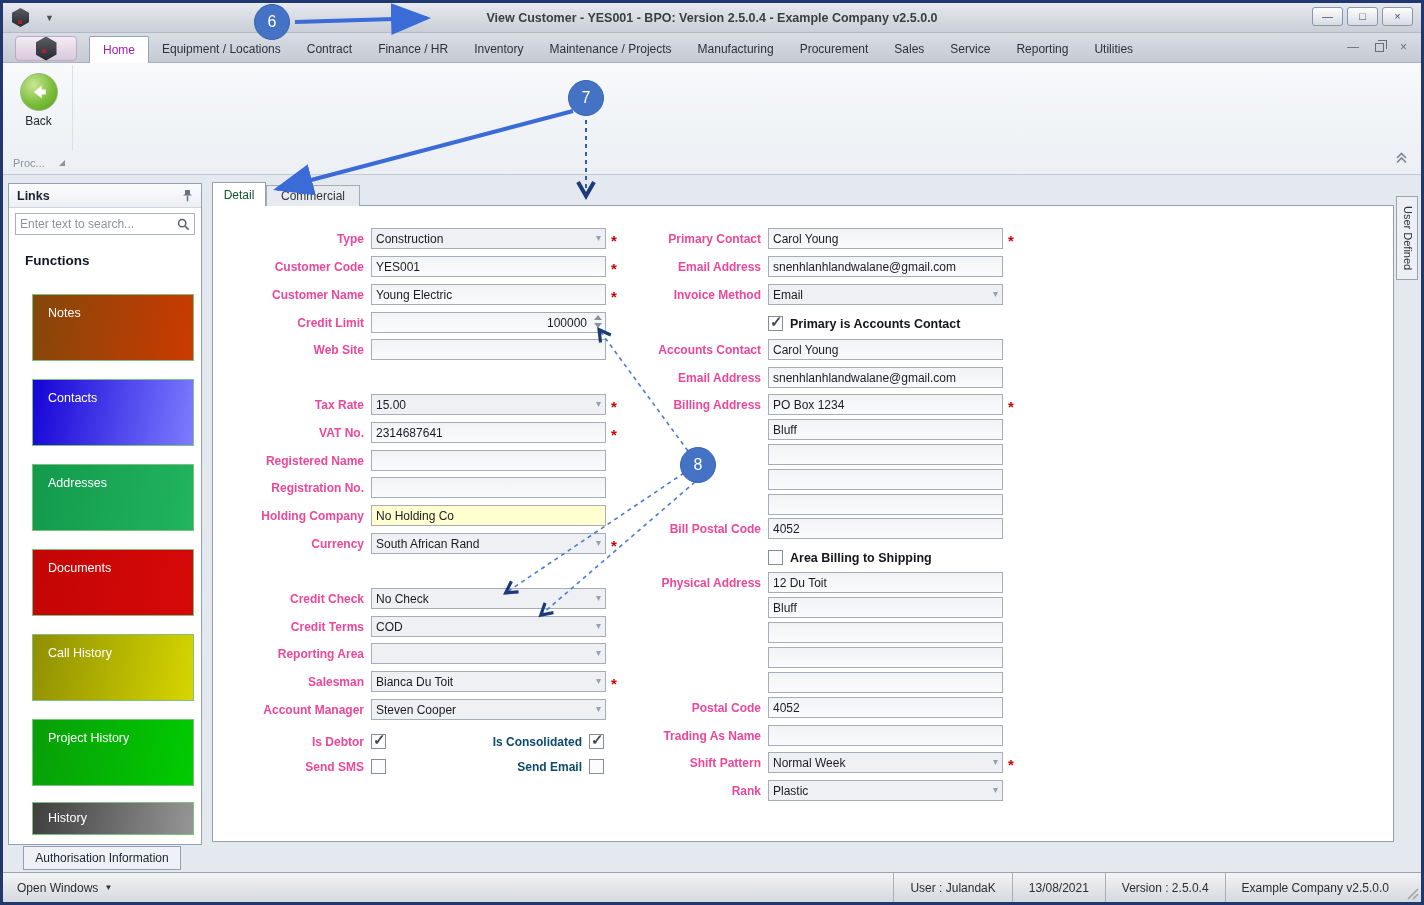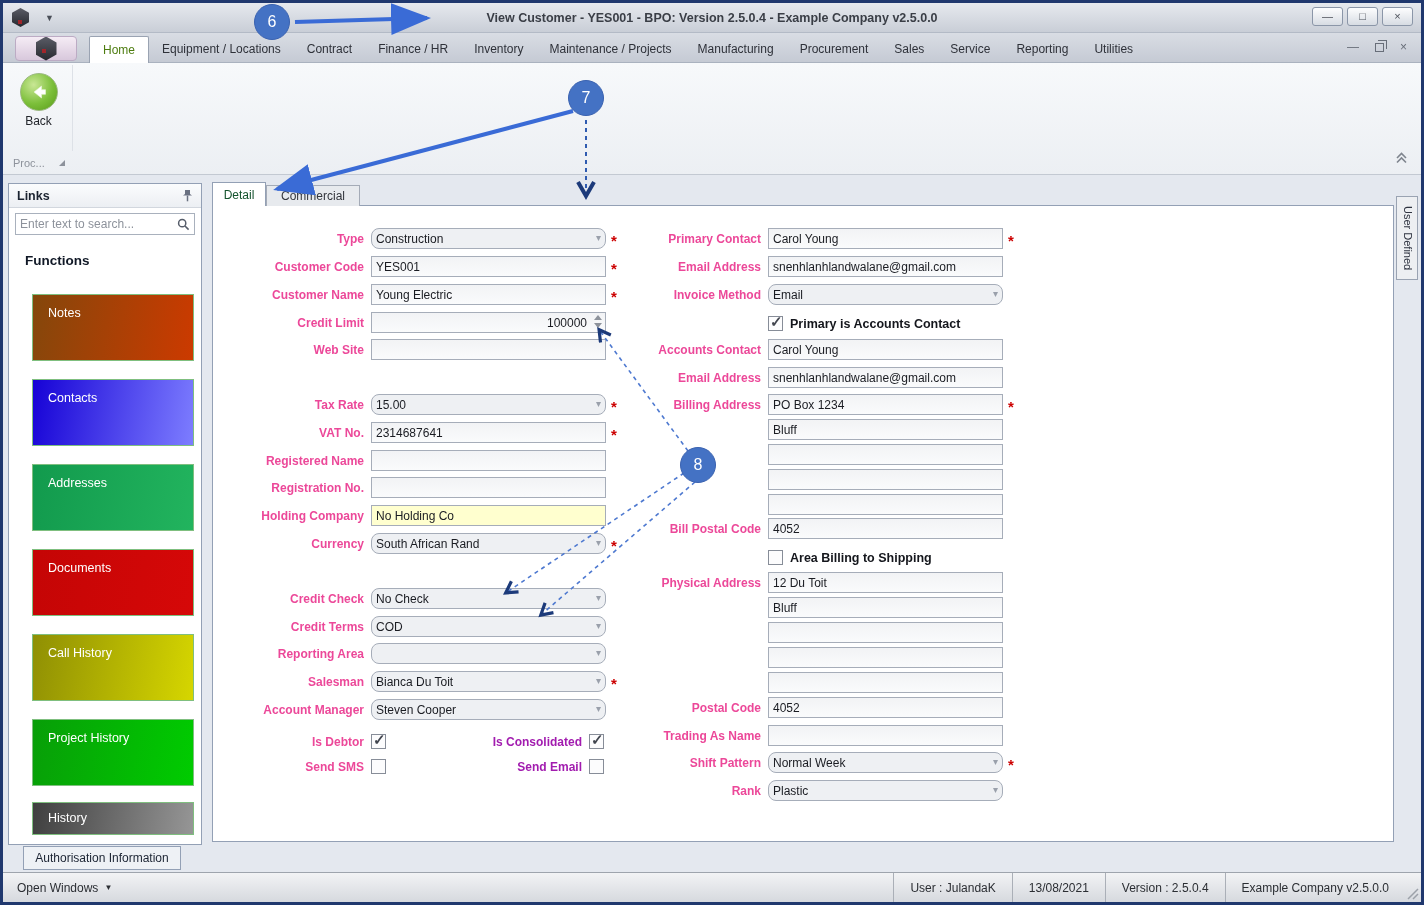--- a/index.html
+++ b/index.html
@@ -23,21 +23,21 @@
 
   
   .menubar { position:absolute; left:0; right:0; top:30px; height:30px;
     background:linear-gradient(#d9dde4,#c5cad4); border-bottom:1px solid #aab2bf; }
   .appbtn { position:absolute; left:12px; top:3px; width:62px; height:25px; border-radius:4px;
     border:1px solid #bcabc4; background:linear-gradient(#f5ecf5,#d8c8dc);
     display:flex; align-items:center; justify-content:center; }
   .appbtn .hex { width:21px; height:24px; }
   .menu-tabs { position:absolute; left:86px; top:0; height:30px; display:flex; align-items:flex-end; }
   .mtab { padding:0 13px; height:27px; line-height:26px; font-size:12px; color:#2e3139; white-space:nowrap; }
-  .mtab.active { background:#fff; border:1px solid #9aa3b2; border-bottom:none; border-radius:2px 2px 0 0; color:#4d7c0f; }
+  .mtab.active { background:#fff; border:1px solid #9aa3b2; border-bottom:none; border-radius:2px 2px 0 0; color:#a21caf; }
   .mdi-btns { position:absolute; right:14px; top:7px; display:flex; gap:16px; align-items:center; color:#686e79; font-size:12px; }
   .restore-ico { width:9px; height:9px; border:1px solid #686e79; position:relative; }
   .restore-ico::before { content:""; position:absolute; left:2px; top:-4px; width:8px; height:8px;
     border-top:1px solid #686e79; border-right:1px solid #686e79; }
 
   
   .ribbon { position:absolute; left:0; right:0; top:60px; height:112px;
     background:linear-gradient(#f7f9fb,#eceff3); border-bottom:1px solid #c3c9d2; }
   .back-col { position:absolute; left:2px; top:2px; width:68px; height:86px; border-right:1px solid #dde1e7; text-align:center; }
   .back-circle { width:38px; height:38px; margin:8px auto 2px; border-radius:50%;
@@ -83,33 +83,33 @@
   .frow { position:absolute; display:flex; align-items:center; height:21px; }
   .frow.L { left:13px; }
   .frow.R { left:409px; }
   .flabel { display:inline-block; text-align:right; font-size:12px; font-weight:bold; color:#ec4899;
     margin-right:7px; white-space:nowrap; }
   .frow.L .flabel { width:138px; }
   .frow.R .flabel { width:139px; }
   .fld { position:relative; width:235px; height:21px; border:1px solid #a6adb9;
     background:linear-gradient(#f2f3f5,#fafbfc); display:flex; align-items:center; }
   .fld .val { flex:1; padding-left:4px; font-size:12px; color:#1a1c22; white-space:nowrap; overflow:hidden; }
-  .fld.dd { background:#eef0f3;border-radius:8px; }
+  .fld.dd { background:#eef0f3; }
   .fld.yellow { background:#ffffcf; }
   .fld.num .val { text-align:right; padding-right:18px; }
   .ddar { position:absolute; right:4px; top:3px; font-size:10px; color:#9aa0ab; }
   .spin { position:absolute; right:3px; top:2px; display:flex; flex-direction:column; gap:3px; }
   .spin i { display:block; width:0; height:0; border-left:4px solid transparent; border-right:4px solid transparent; }
   .spin .up { border-bottom:5px solid #8d929b; }
   .spin .dn { border-top:5px solid #8d929b; }
   .req { color:#cc0000; font-weight:bold; font-size:15px; margin-left:5px; margin-top:4px; }
   .cb { width:15px; height:15px; border:1px solid #878d98; background:#fcfcfd; position:relative; flex:none; }
   .cb.checked::after { content:"✓"; position:absolute; left:1px; top:-4px; font-size:15px; font-weight:bold; color:#42464f; }
   .cb-label2 { display:inline-block; width:188px; text-align:right; font-size:12px; font-weight:bold;
-    color:#a21caf; margin:0 7px 0 8px; }
+    color:#0c4a6e; margin:0 7px 0 8px; }
   .cb-label-after { font-size:12.5px; font-weight:bold; color:#14161c; margin-left:7px; }
 
   
   .statusbar { position:absolute; left:0; right:0; bottom:0; height:30px;
     background:linear-gradient(#f2f3f5,#d6d9de); border-top:1px solid #9ea4ad;
     display:flex; align-items:center; font-size:12px; color:#2b2e33; }
   .sb-left { margin-left:14px; display:flex; align-items:center; gap:6px; }
   .sb-left .caret { font-size:8px; color:#2b2e33; }
   .sb-right { margin-left:auto; display:flex; align-items:stretch; height:100%; }
   .sb-seg { display:flex; align-items:center; padding:0 16px; border-left:1px solid #aaafb7; }

